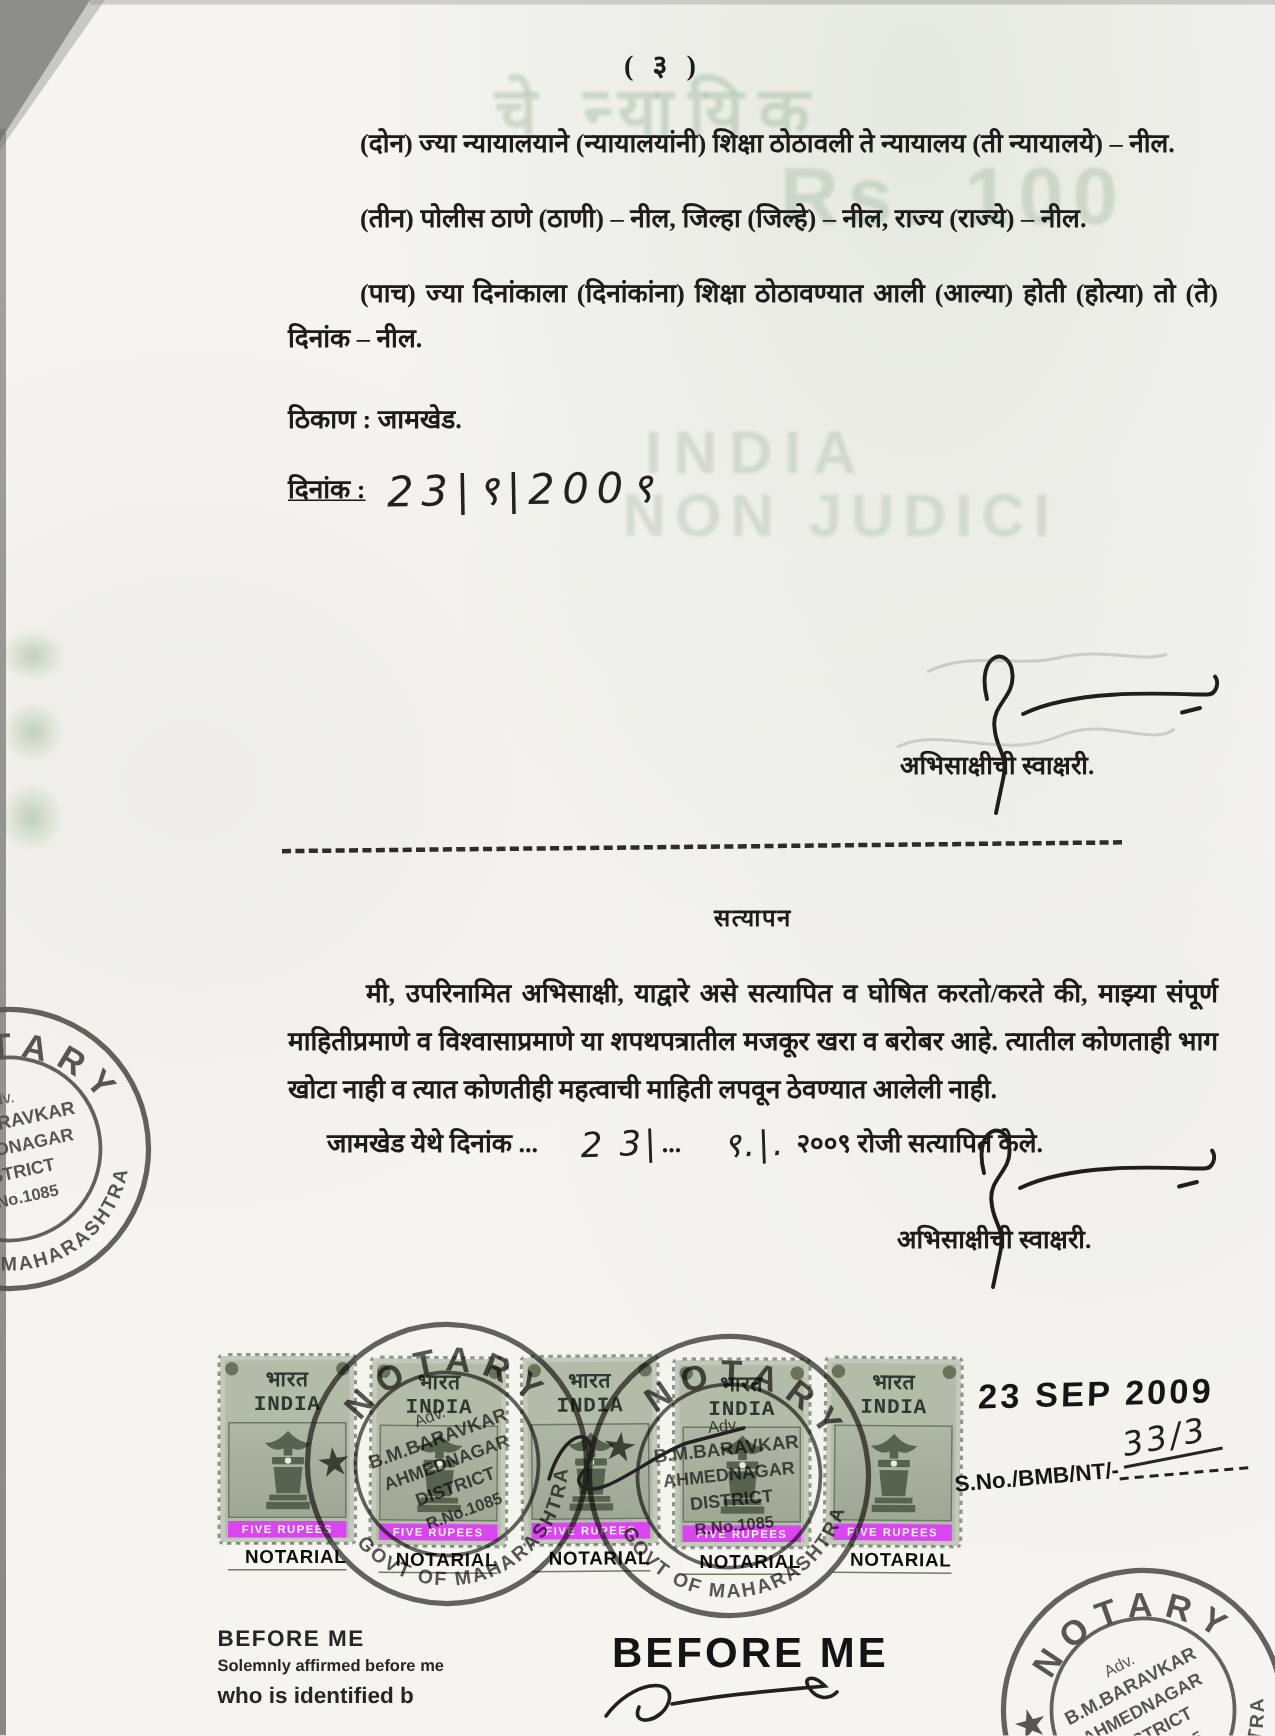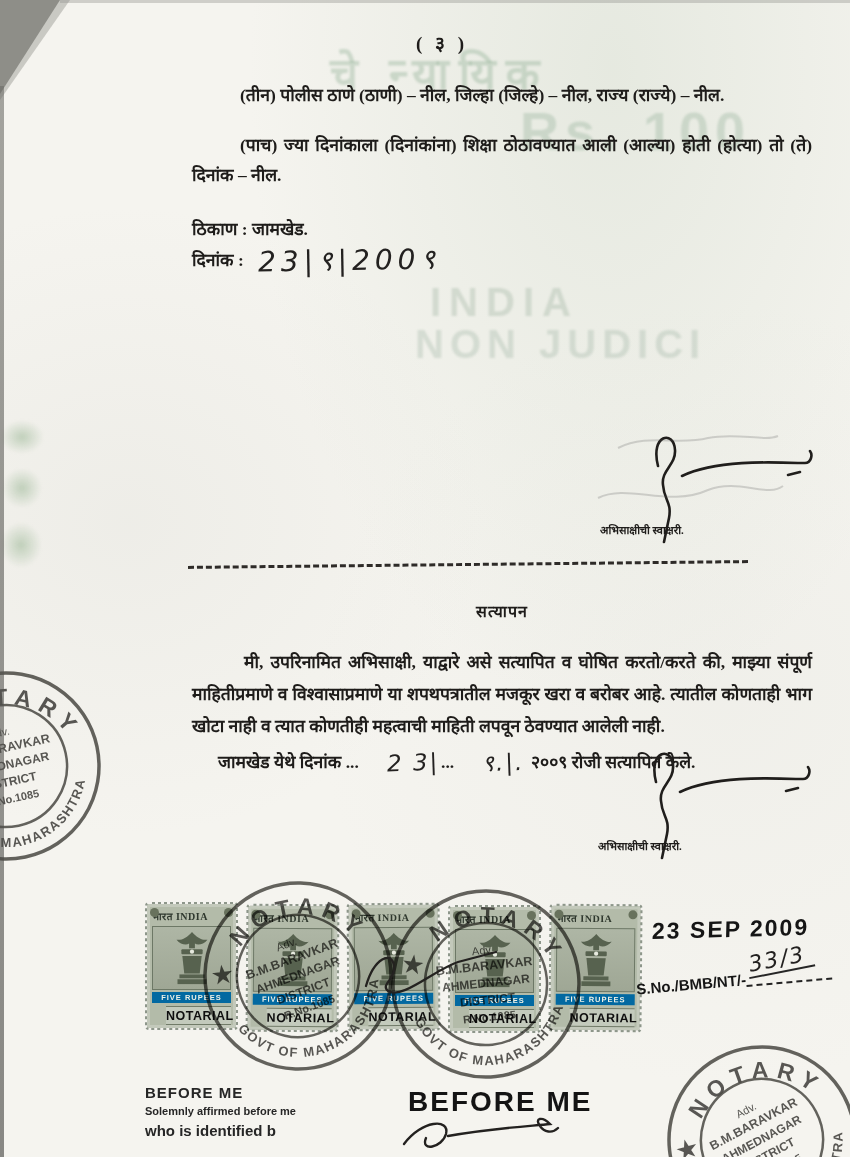--- a/index.html
+++ b/index.html
@@ -33,28 +33,28 @@
   .blob2{left:2px;top:468px;width:40px;height:40px;}
   .blob3{left:0;top:522px;width:42px;height:46px;}
 
   
   .pagenum{position:absolute;top:30px;left:192px;width:500px;text-align:center;
     font-size:19px;font-weight:bold;letter-spacing:4px;z-index:2;}
   .text-col{position:absolute;left:192px;right:38px;top:80px;z-index:2;}
   .para{margin:0 0 20px 0;font-size:17.5px;font-weight:700;line-height:30px;
     text-align:justify;text-indent:48px;}
   .place-line{margin-top:26px;font-size:17.5px;font-weight:700;}
-  .date-line{margin-top:0;font-size:17.5px;font-weight:700;}
+  .date-line{margin-top:16px;font-size:17.5px;font-weight:700;text-decoration:underline;}
   .hand{font-family:"DejaVu Sans",sans-serif;font-style:italic;font-weight:400;color:#232120;}
   .hand-date{display:inline-block;font-size:28px;letter-spacing:5px;margin-left:14px;transform:rotate(-1deg);vertical-align:-4px;}
 
   .sig-block{position:absolute;z-index:5;}
   .sig1{left:600px;top:432px;width:215px;height:130px;}
   .sig2{left:598px;top:748px;width:215px;height:130px;}
-  .sig-caption{position:absolute;left:0;top:66px;font-size:11px;font-weight:700;white-space:nowrap;margin-top:24px;}
+  .sig-caption{position:absolute;left:0;top:66px;font-size:17px;font-weight:700;white-space:nowrap;}
   .sig-svg{position:absolute;left:20px;top:-2px;}
 
   .dashline{position:absolute;left:188px;top:563px;width:560px;border-top:3px dashed #2e2b28;
     transform:rotate(-.6deg);z-index:2;}
 
   .verify{position:absolute;left:192px;right:38px;top:600px;z-index:2;}
   .verify-head{text-align:center;font-size:16px;font-weight:700;letter-spacing:1px;}
   .verify-body{margin-top:24px;font-size:17.5px;font-weight:700;line-height:32px;text-align:justify;text-indent:52px;}
   .verify-date{margin-top:4px;font-size:17.5px;font-weight:700;text-indent:26px;}
   .hand-inline{display:inline-block;font-size:23px;letter-spacing:2px;vertical-align:-3px;transform:rotate(-2deg);margin:0 2px;}
@@ -63,32 +63,32 @@
 
   
   .stamp-row{position:absolute;left:145px;top:902px;display:flex;gap:8px;z-index:3;}
   .rev-stamp{width:93px;height:128px;background:#b3bba9;border:2px solid #8d968a;
     box-shadow:inset 0 0 0 3px #c3c9bb;border-radius:4px;outline:3px dotted #f4f3ef;outline-offset:-2px;
     display:flex;flex-direction:column;align-items:stretch;padding:5px 5px 4px 5px;box-sizing:border-box;}
   .rev-stamp:nth-child(2){transform:translateY(2px) rotate(.4deg);}
   .rev-stamp:nth-child(3){transform:translateY(1px) rotate(-.4deg);}
   .rev-stamp:nth-child(4){transform:translateY(3px);}
   .rev-stamp:nth-child(5){transform:translateY(2px) rotate(.5deg);}
-  .rs-head{font-family:Liberation Serif, serif;font-size:10px;font-weight:bold;text-align:left;
+  .rs-head{font-family:Liberation Mono, monospace;font-size:14px;font-weight:bold;text-align:center;
     color:#2f382e;letter-spacing:.5px;position:relative;}
   .rs-head::before,.rs-head::after{content:"";position:absolute;top:-1px;width:9px;height:9px;border-radius:50%;
     background:#68725d;}
   .rs-head::before{left:-2px;} .rs-head::after{right:-2px;}
   .rs-emblem{flex:0 0 62px;margin-top:3px;border:1.5px solid #6d7866;
     background:linear-gradient(#aeb6a5,#9fa795);display:flex;align-items:center;justify-content:center;}
   .rs-value{margin-top:2px;font-family:"Liberation Sans",sans-serif;font-size:7.5px;font-weight:bold;
-    text-align:center;color:#eef1e7;background:#0369a1;letter-spacing:1px;padding:1px 0;}
+    text-align:center;color:#eef1e7;background:#d946ef;letter-spacing:1px;padding:1px 0;}
   .rs-banner{margin-top:3px;font-family:"Liberation Sans",sans-serif;font-size:12.5px;font-weight:800;
-    text-align:left;color:#0e0e0e;letter-spacing:.5px;border-top:1px solid #717b68;border-bottom:1px solid #717b68;
-    padding:2px 0 1px 0;background:rgba(255,255,255,.22);margin-left:14px;}
+    text-align:right;color:#0e0e0e;letter-spacing:.5px;border-top:1px solid #717b68;border-bottom:1px solid #717b68;
+    padding:2px 0 1px 0;background:rgba(255,255,255,.22);}
 
   
   .round-stamp{position:absolute;width:200px;height:200px;z-index:4;mix-blend-mode:multiply;opacity:.9;}
   .r1{left:198px;top:876px;transform:rotate(-20deg);}
   .r2{left:386px;top:884px;transform:rotate(-6deg);}
   .r3{left:662px;top:1040px;transform:rotate(-28deg);}
   .r4{left:-94px;top:666px;transform:rotate(-12deg);}
 
   
   .date-stamp{position:absolute;left:652px;top:916px;z-index:5;font-family:"Liberation Sans",sans-serif;
@@ -129,20 +129,21 @@
   <div class="wm wm-rs">Rs. 100</div>
   <div class="wm wm-india">INDIA</div>
   <div class="wm wm-nonjud">NON JUDICI</div>
   <div class="blob blob1"></div>
   <div class="blob blob2"></div>
   <div class="blob blob3"></div>
 
   <div class="pagenum">( ३ )</div>
 
   <div class="text-col">
+    <p class="para">(दोन) ज्या न्यायालयाने (न्यायालयांनी) शिक्षा ठोठावली ते न्यायालय (ती न्यायालये) – नील.</p>
     <p class="para">(तीन) पोलीस ठाणे (ठाणी) – नील, जिल्हा (जिल्हे) – नील, राज्य (राज्ये) – नील.</p>
     <p class="para">(पाच) ज्या दिनांकाला (दिनांकांना) शिक्षा ठोठावण्यात आली (आल्या) होती (होत्या) तो (ते) दिनांक – नील.</p>
     <div class="place-line">ठिकाण : जामखेड.</div>
     <div class="date-line">
       <span>दिनांक :</span><span class="hand hand-date">23|९|200९</span>
     </div>
   </div>
 
   <div class="sig-block sig1">
     <svg class="sig-svg" width="200" height="125" viewBox="0 0 200 125">

